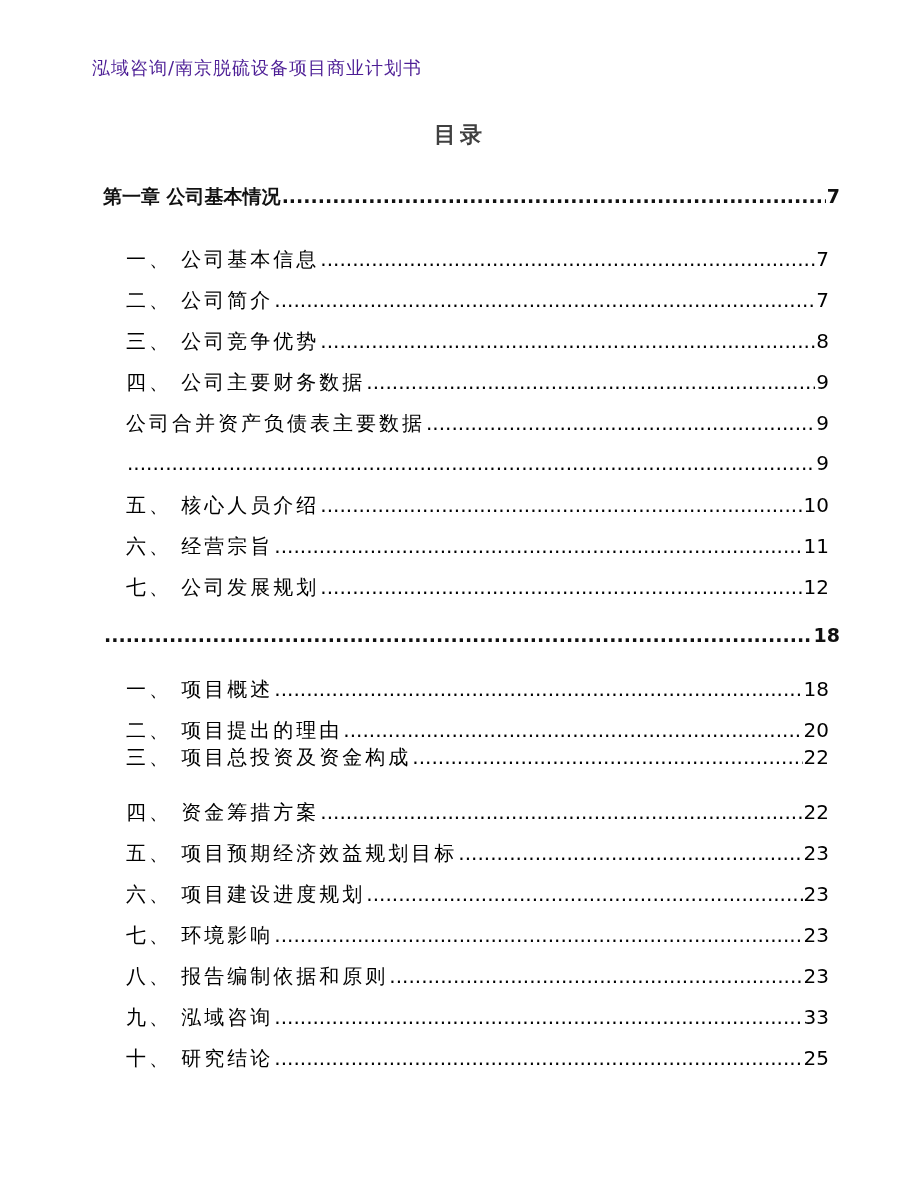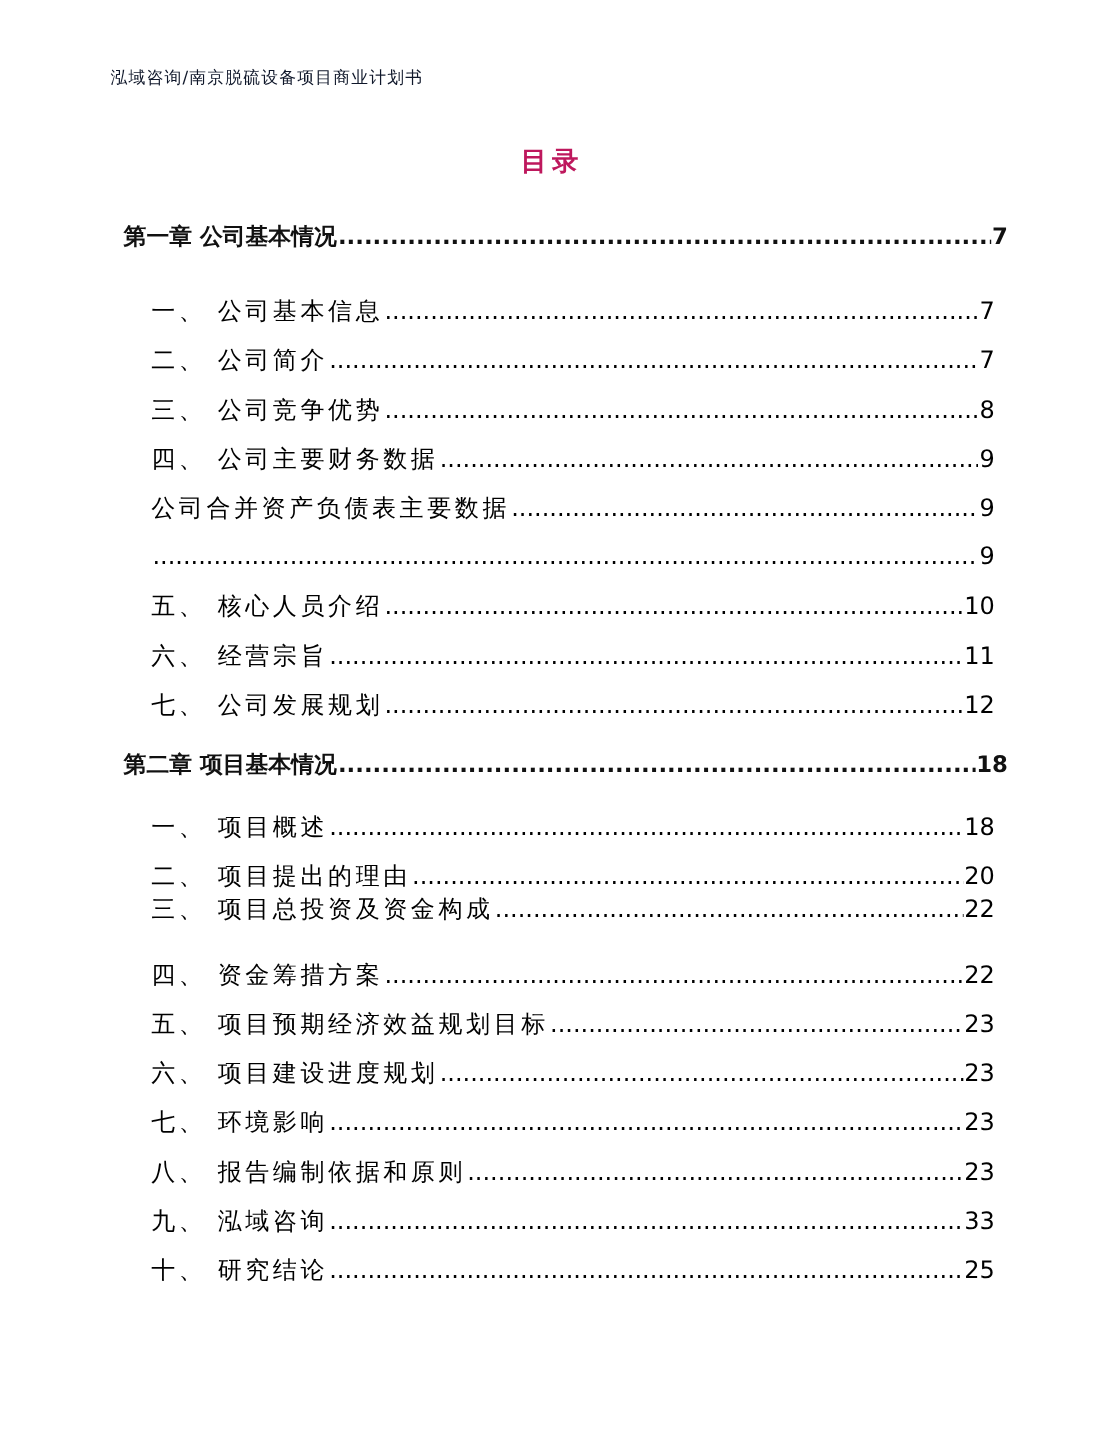--- a/index.html
+++ b/index.html
@@ -1,20 +1,20 @@
 <!DOCTYPE html>
 <html><head>
 <meta charset="utf-8">
 <style>
   html, body { margin: 0; padding: 0; background: #ffffff; }
   body { width: 920px; height: 1191px; position: relative; overflow: hidden;
          font-family: "DejaVu Sans", sans-serif; color: #222; }
-  .header { position: absolute; left: 92px; top: 56px; font-size: 14px; color: #0f172a; letter-spacing: 1px; text-align: center; }
+  .header { position: absolute; left: 92px; top: 56px; font-size: 18px; color: #4c1d95; letter-spacing: 1px; text-align: center; }
   .title { position: absolute; left: 0; width: 920px; top: 120px; text-align: center;
-           font-size: 22px; font-weight: bold; letter-spacing: 4px; color: #be185d; font-family: Liberation Mono, monospace; }
+           font-size: 22px; font-weight: bold; letter-spacing: 4px; color: #404040; font-family: Liberation Mono, monospace; }
   .toc { position: absolute; left: 92px; width: 737px; top: 0; }
   .entry { position: absolute; display: flex; align-items: baseline; white-space: nowrap; }
   .entry .label { flex: 0 0 auto; }
   .entry .dots { flex: 1 1 auto; overflow: hidden; margin: 0 1px; }
   .entry .dots::after { content: "........................................................................................................................................................................................................................................"; letter-spacing: 0px; }
   .entry .page { flex: 0 0 auto; }
   .chapter { font-size: 19px; font-weight: bold; color: #111; left: 11px; width: 737px; }
   .chapter .dots::after { font-weight: bold; }
   .section { font-size: 20px; color: #000000; letter-spacing: 3px; }
   .section .page { letter-spacing: 0; }
@@ -72,21 +72,20 @@
     <span class="label">六、 经营宗旨</span>
     <span class="dots"></span>
     <span class="page">11</span>
   </div>
   <div class="entry section indent" style="top:574px">
     <span class="label">七、 公司发展规划</span>
     <span class="dots"></span>
     <span class="page">12</span>
   </div>
   <div class="entry chapter" style="top:624px">
-    <span class="label">第二章 项目基本情况</span>
     <span class="dots"></span>
     <span class="page">18</span>
   </div>
   <div class="entry section indent" style="top:676px">
     <span class="label">一、 项目概述</span>
     <span class="dots"></span>
     <span class="page">18</span>
   </div>
   <div class="entry section indent" style="top:717px">
     <span class="label">二、 项目提出的理由</span>

